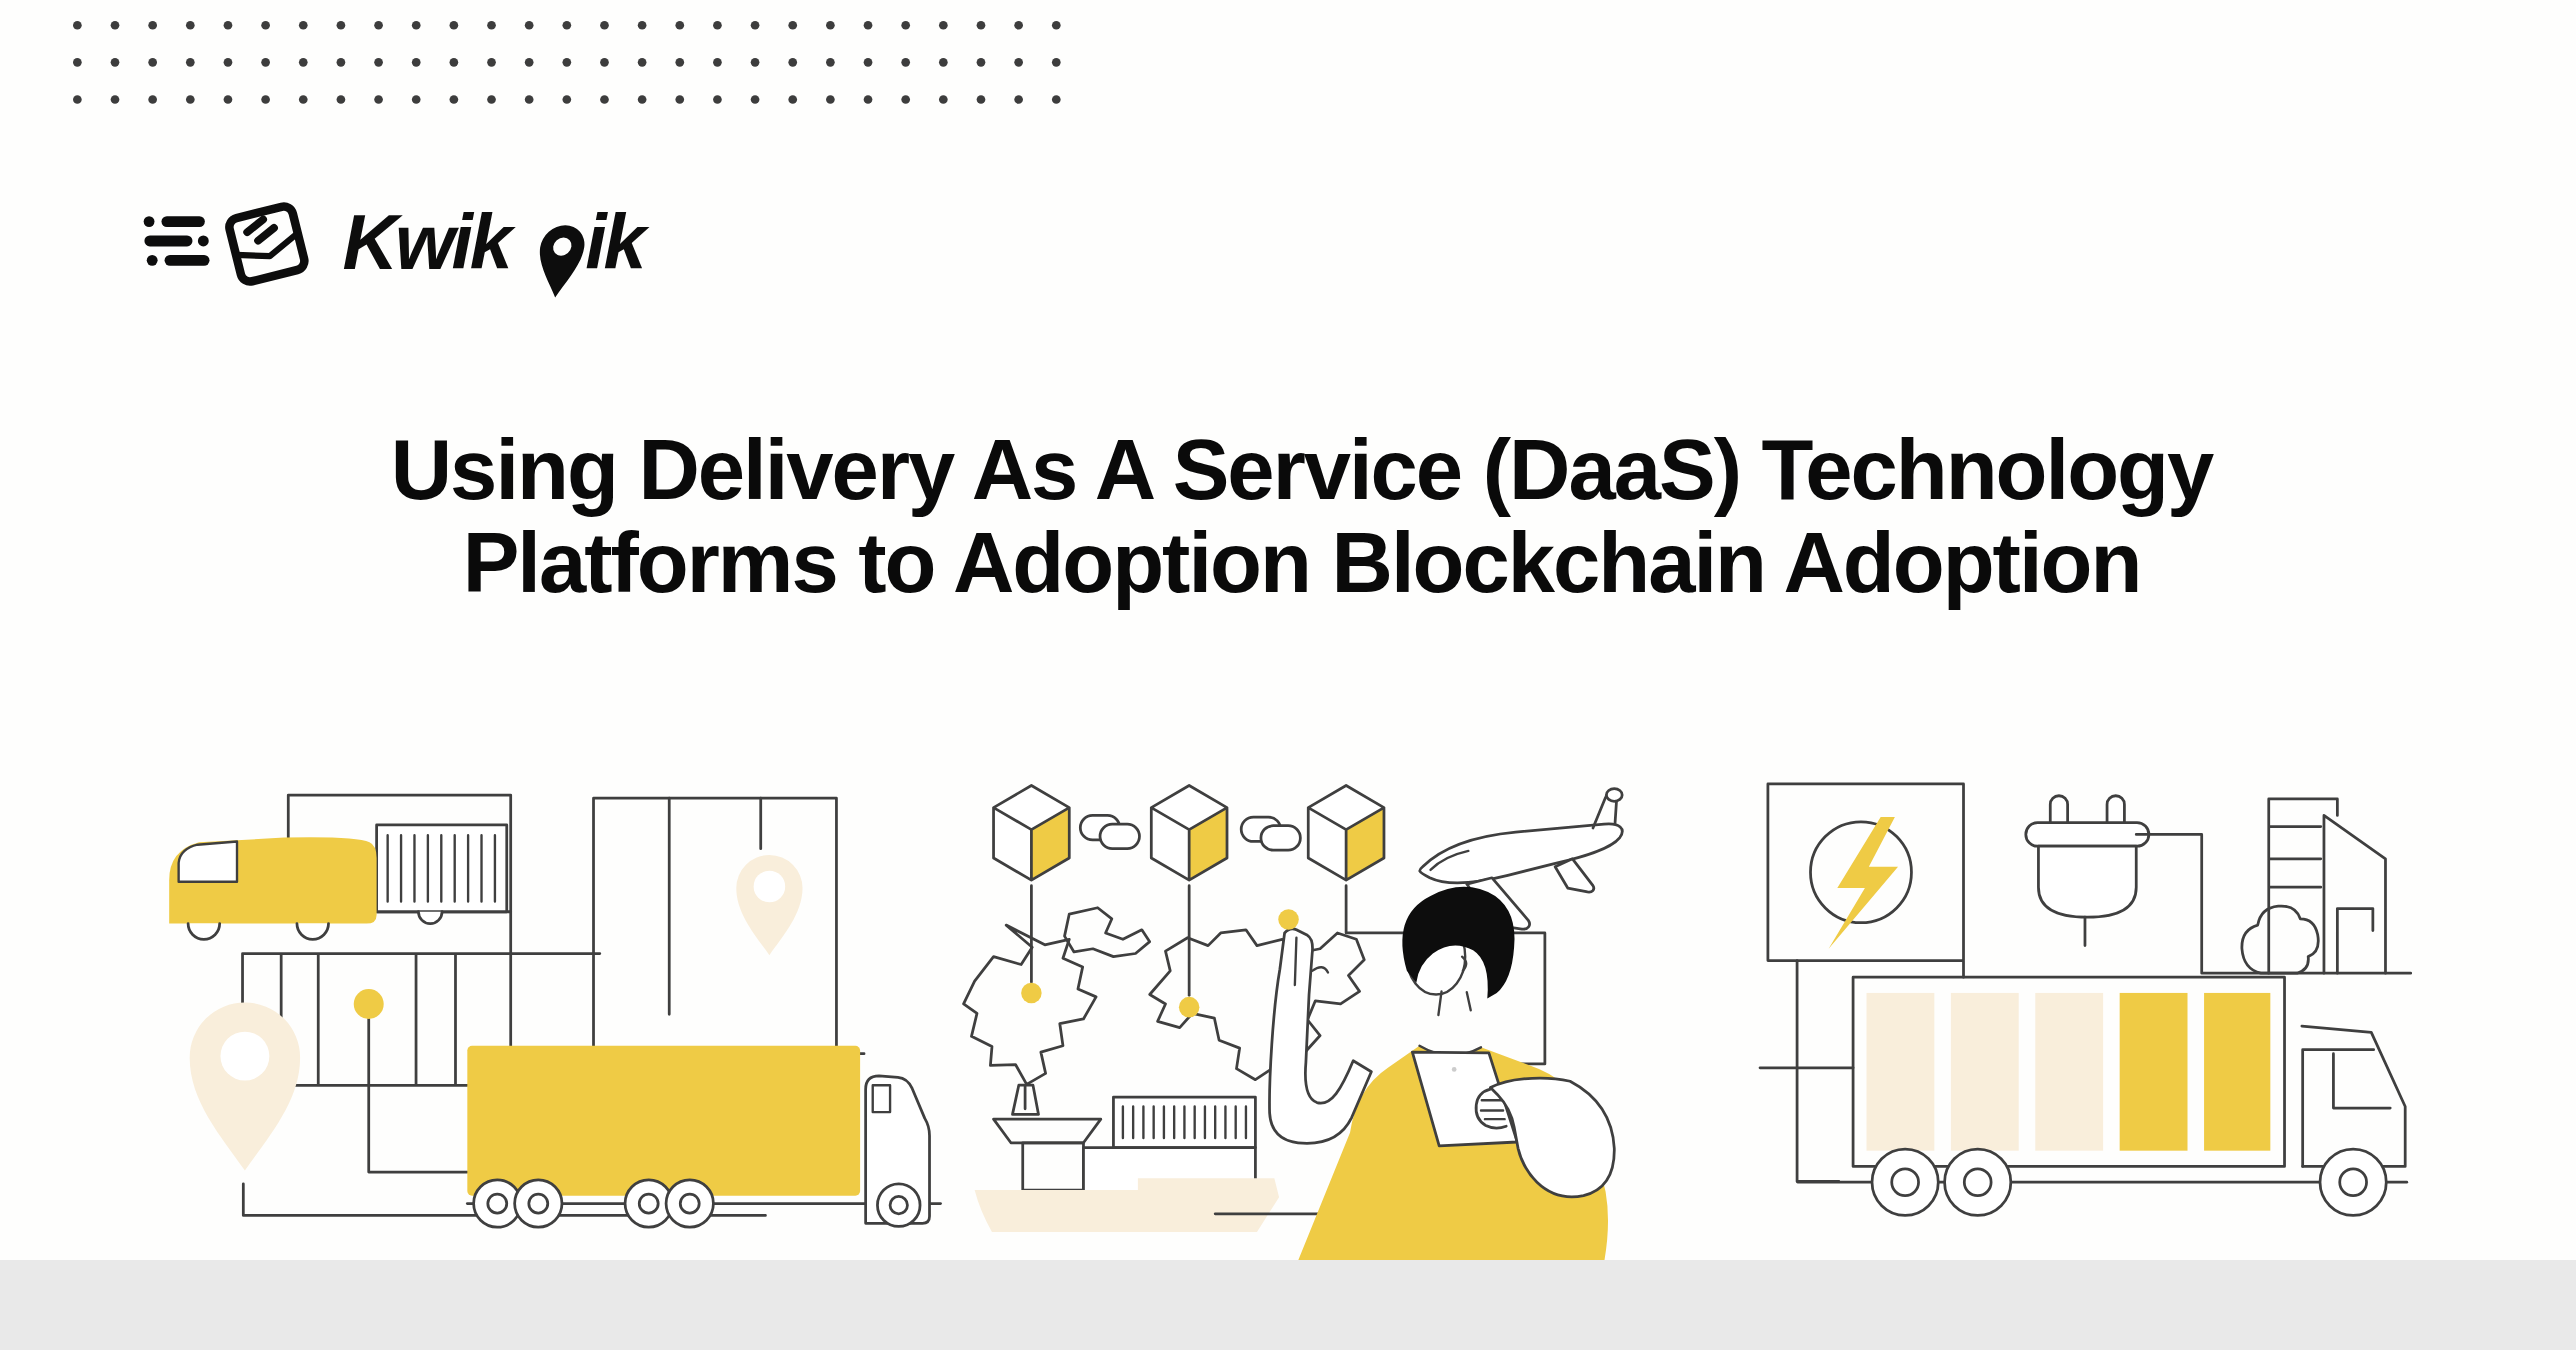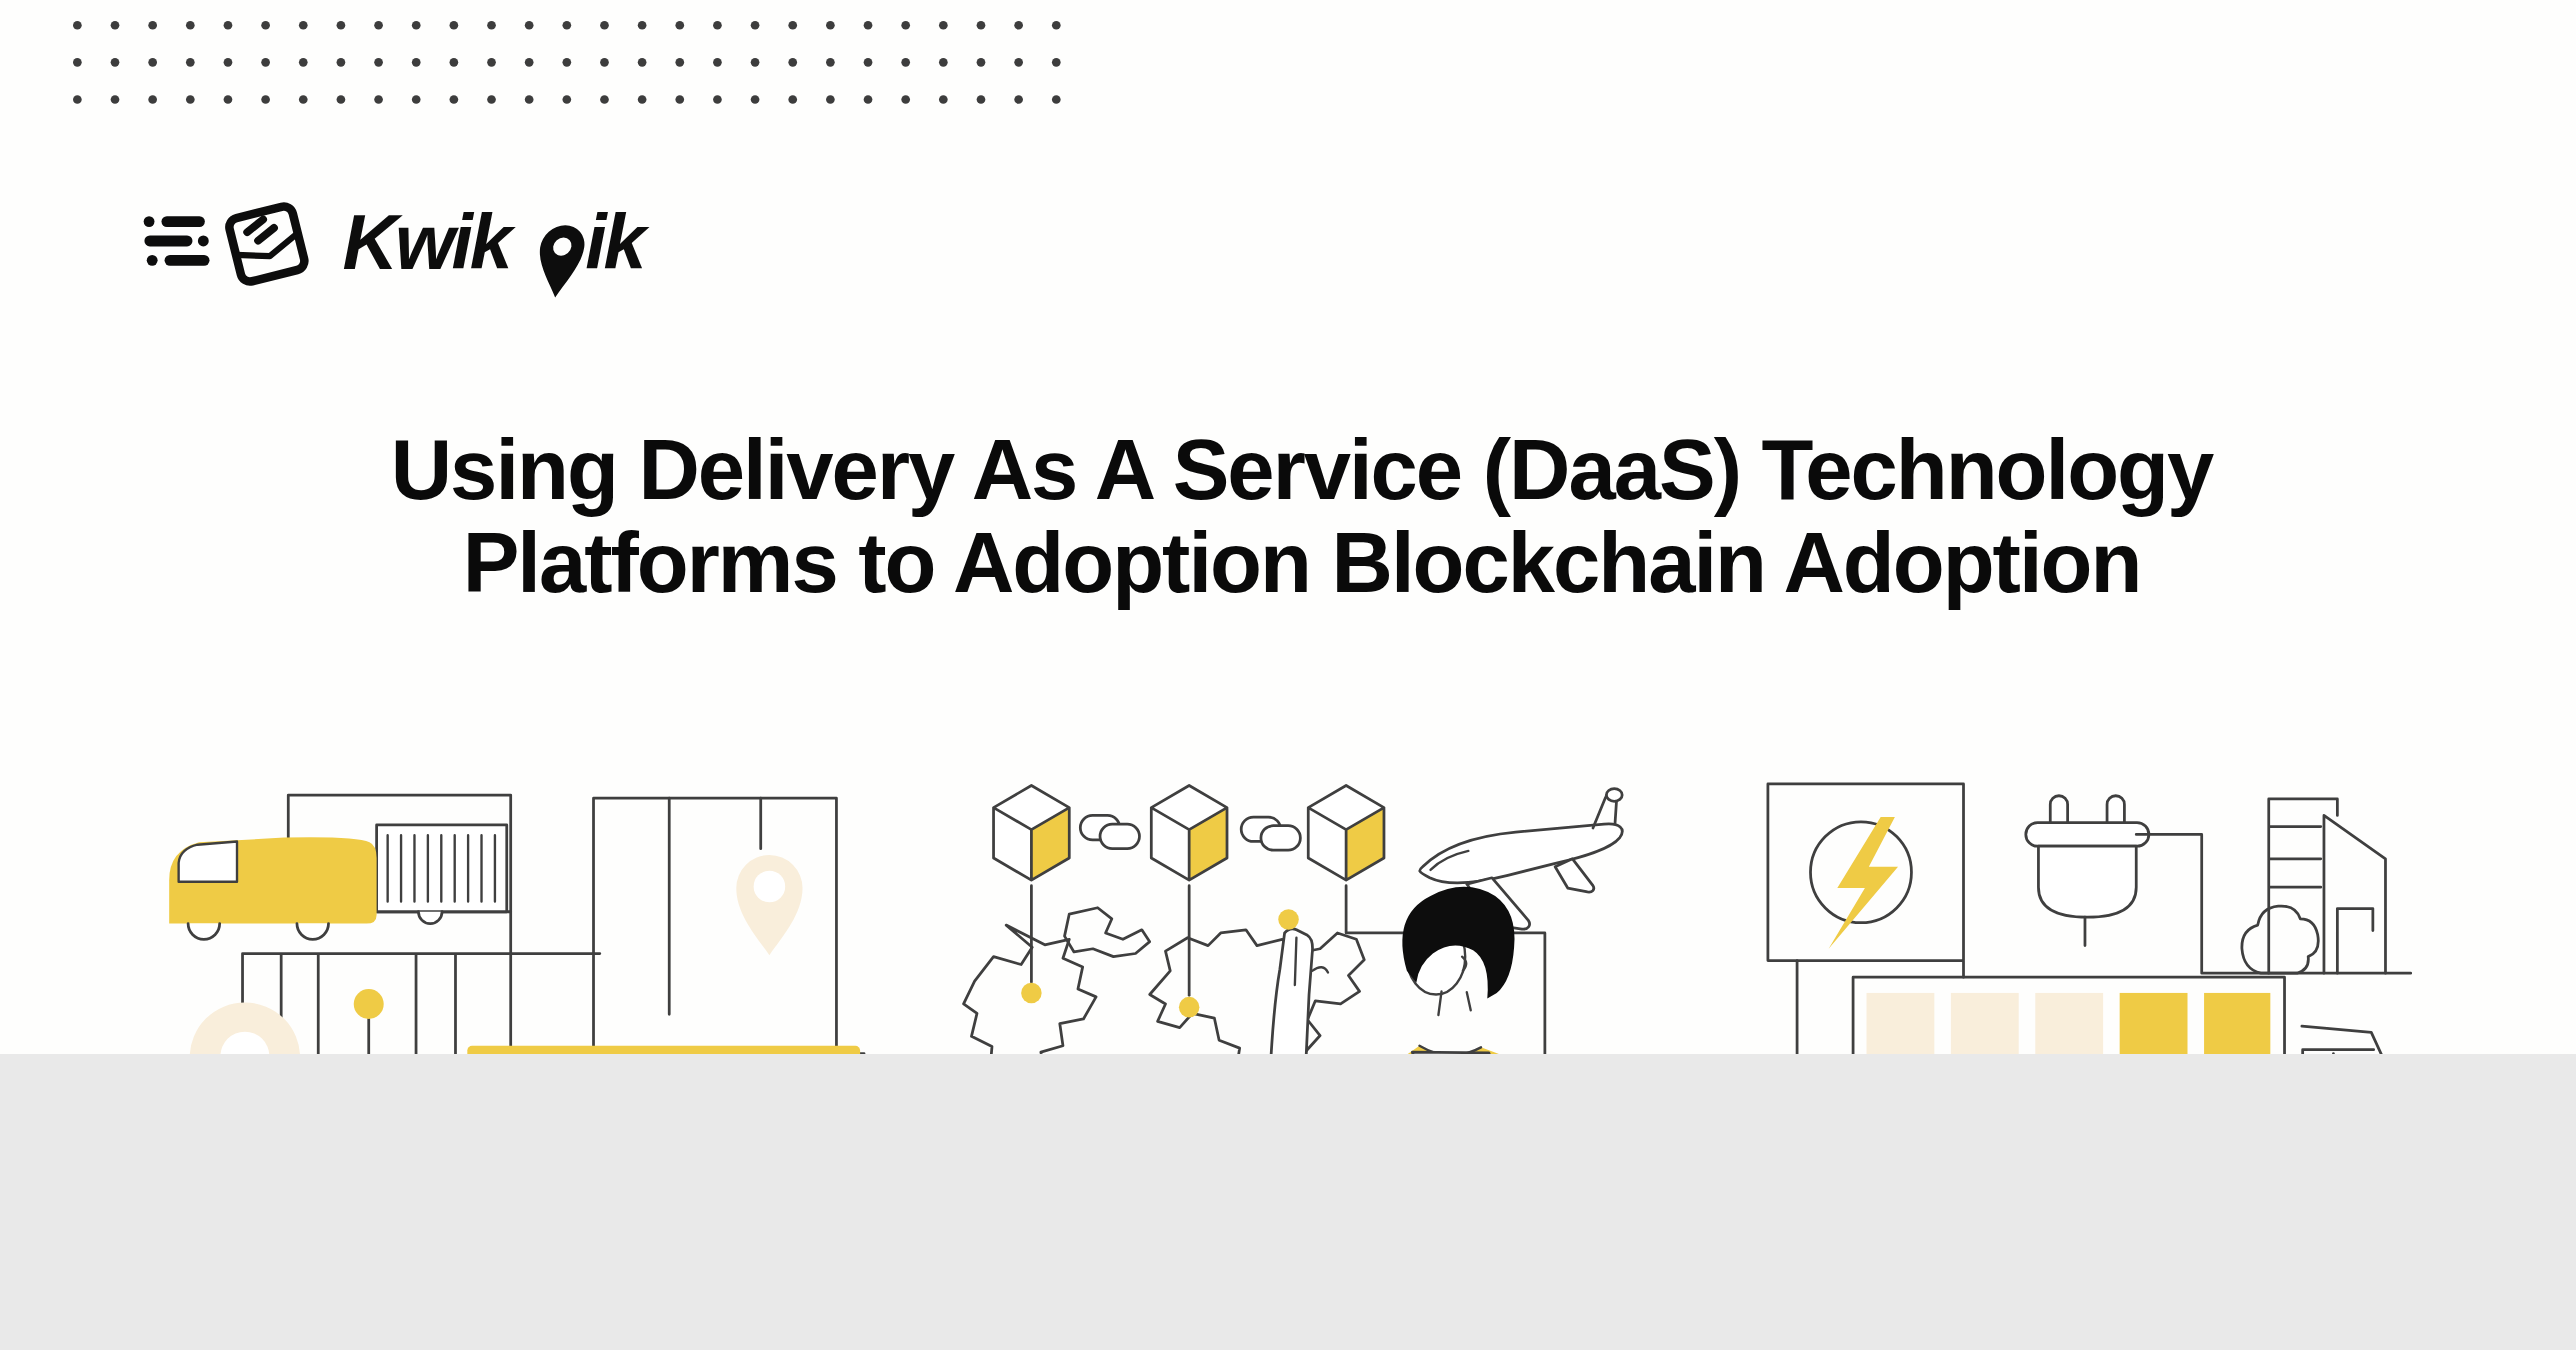--- a/index.html
+++ b/index.html
@@ -1,17 +1,17 @@
 <!DOCTYPE html>
 <html style="--bg: #fefefd; --ink: #0d0d0d; --outline: #3f3f3f; --accent: #efcb45; --cream: #f9eedb;font-size:12.6px"><head>
 <meta charset="utf-8">
 <style>
   html,body{margin:0;padding:0;background:#e9e9e9;}
   .canvas{
-    position:relative; width:2576px; height:1054px;
+    position:relative; width:2576px; height:1260px;
     background:var(--bg,#fefefd); overflow:hidden;
     font-family:"Liberation Sans", sans-serif;
   }
   .dotgrid{position:absolute; left:0; top:0;}
   .logo{
     position:absolute; left:142px; top:193px; height:98px;
     display:flex; align-items:center; gap:20.5px;
   }
   .logo-icon{width:180px; height:93px;}
   .wordmark{

